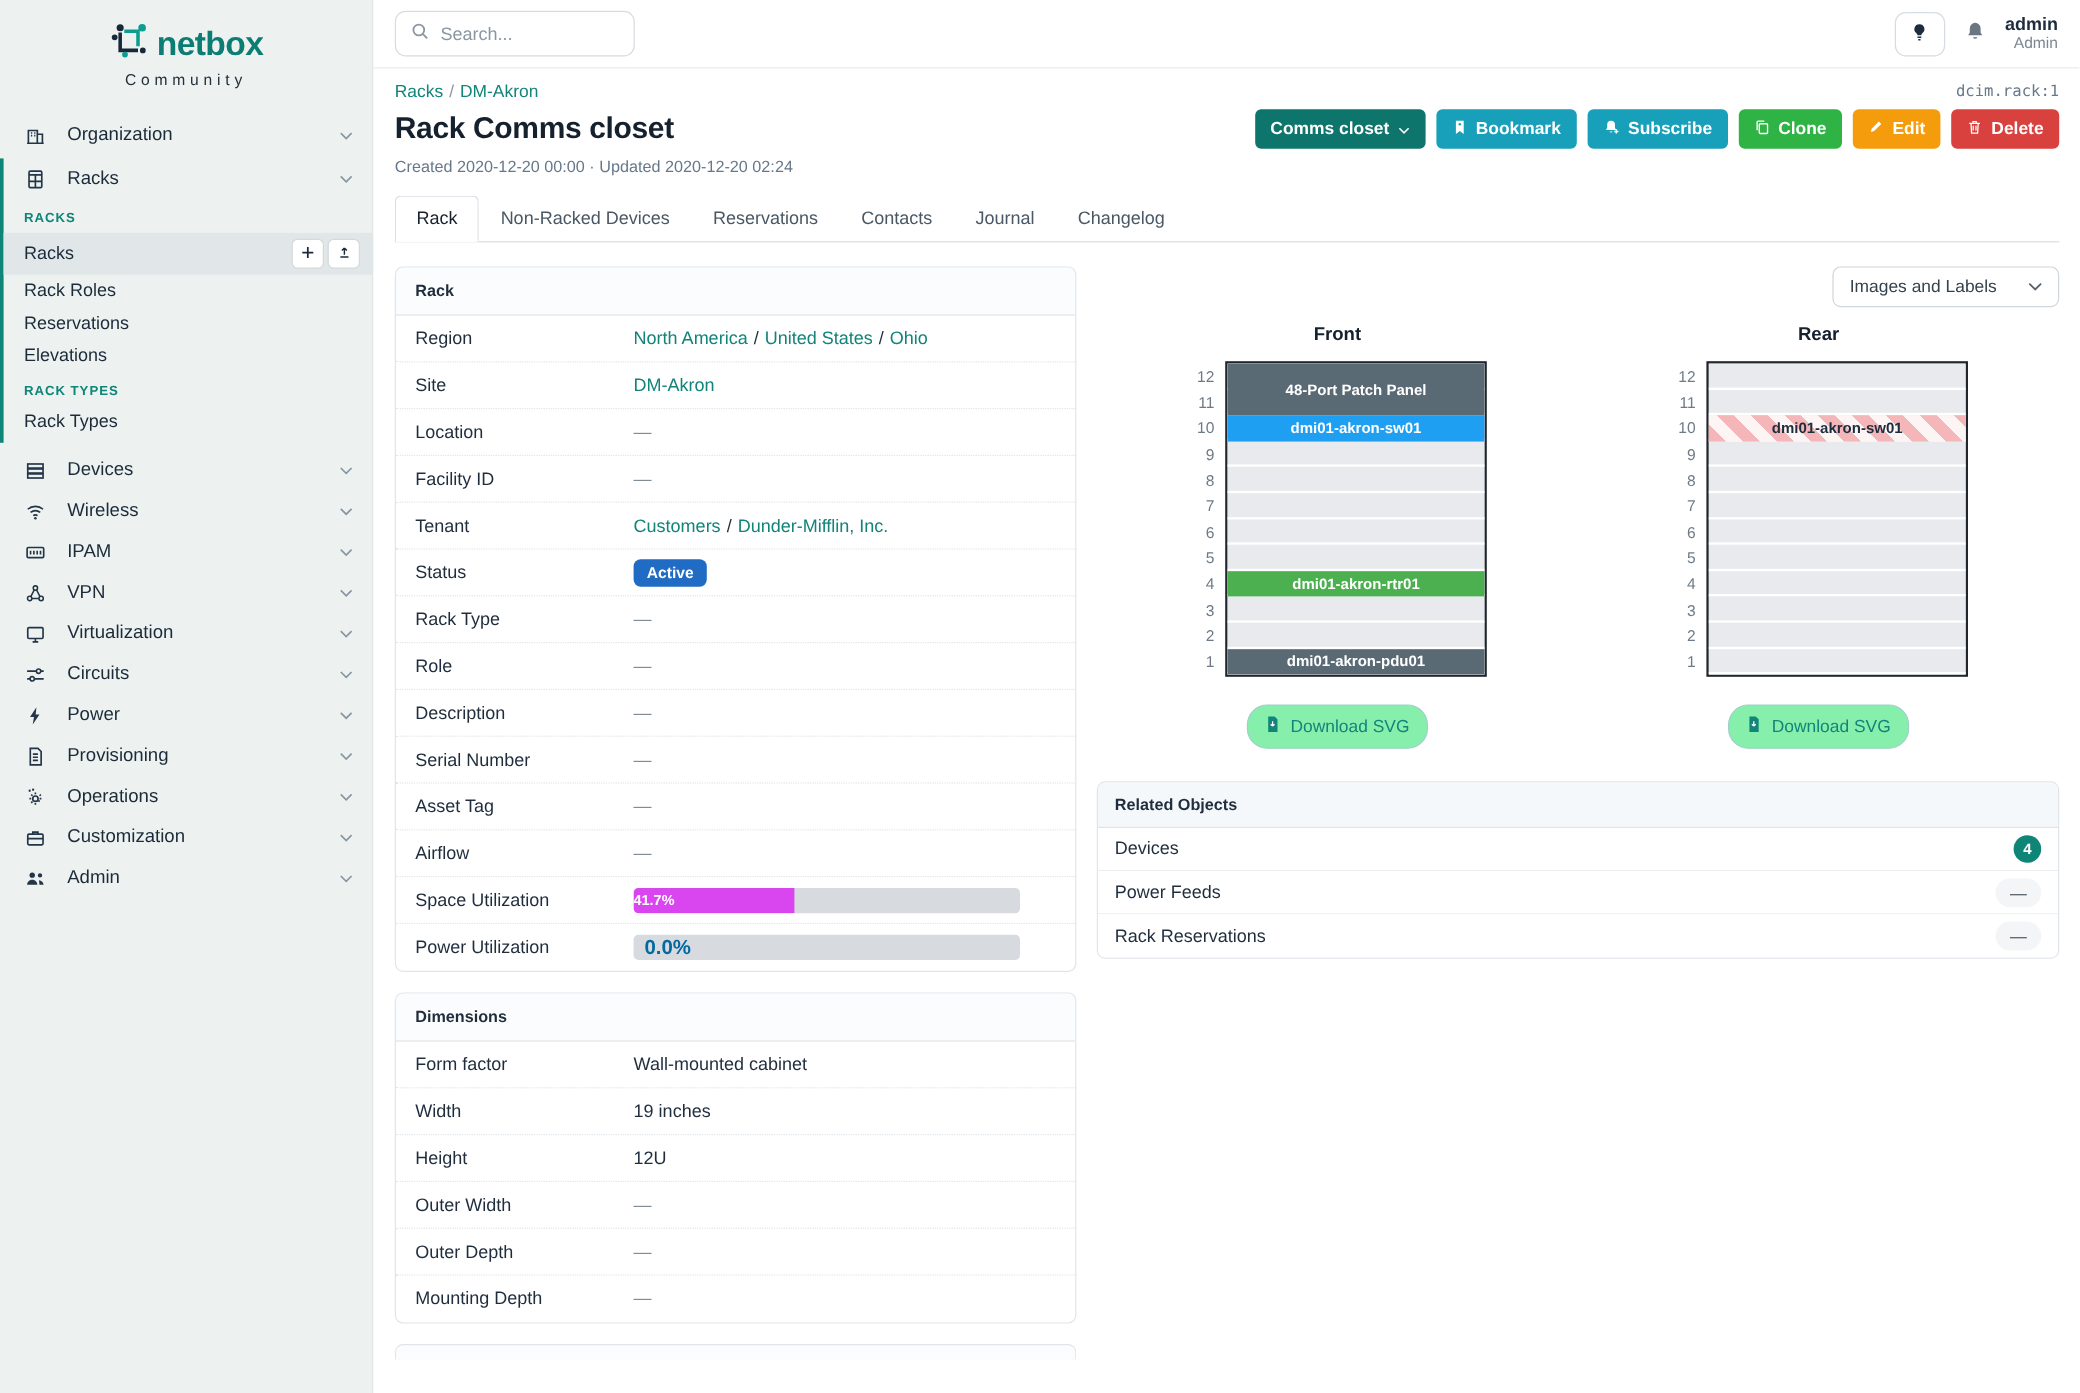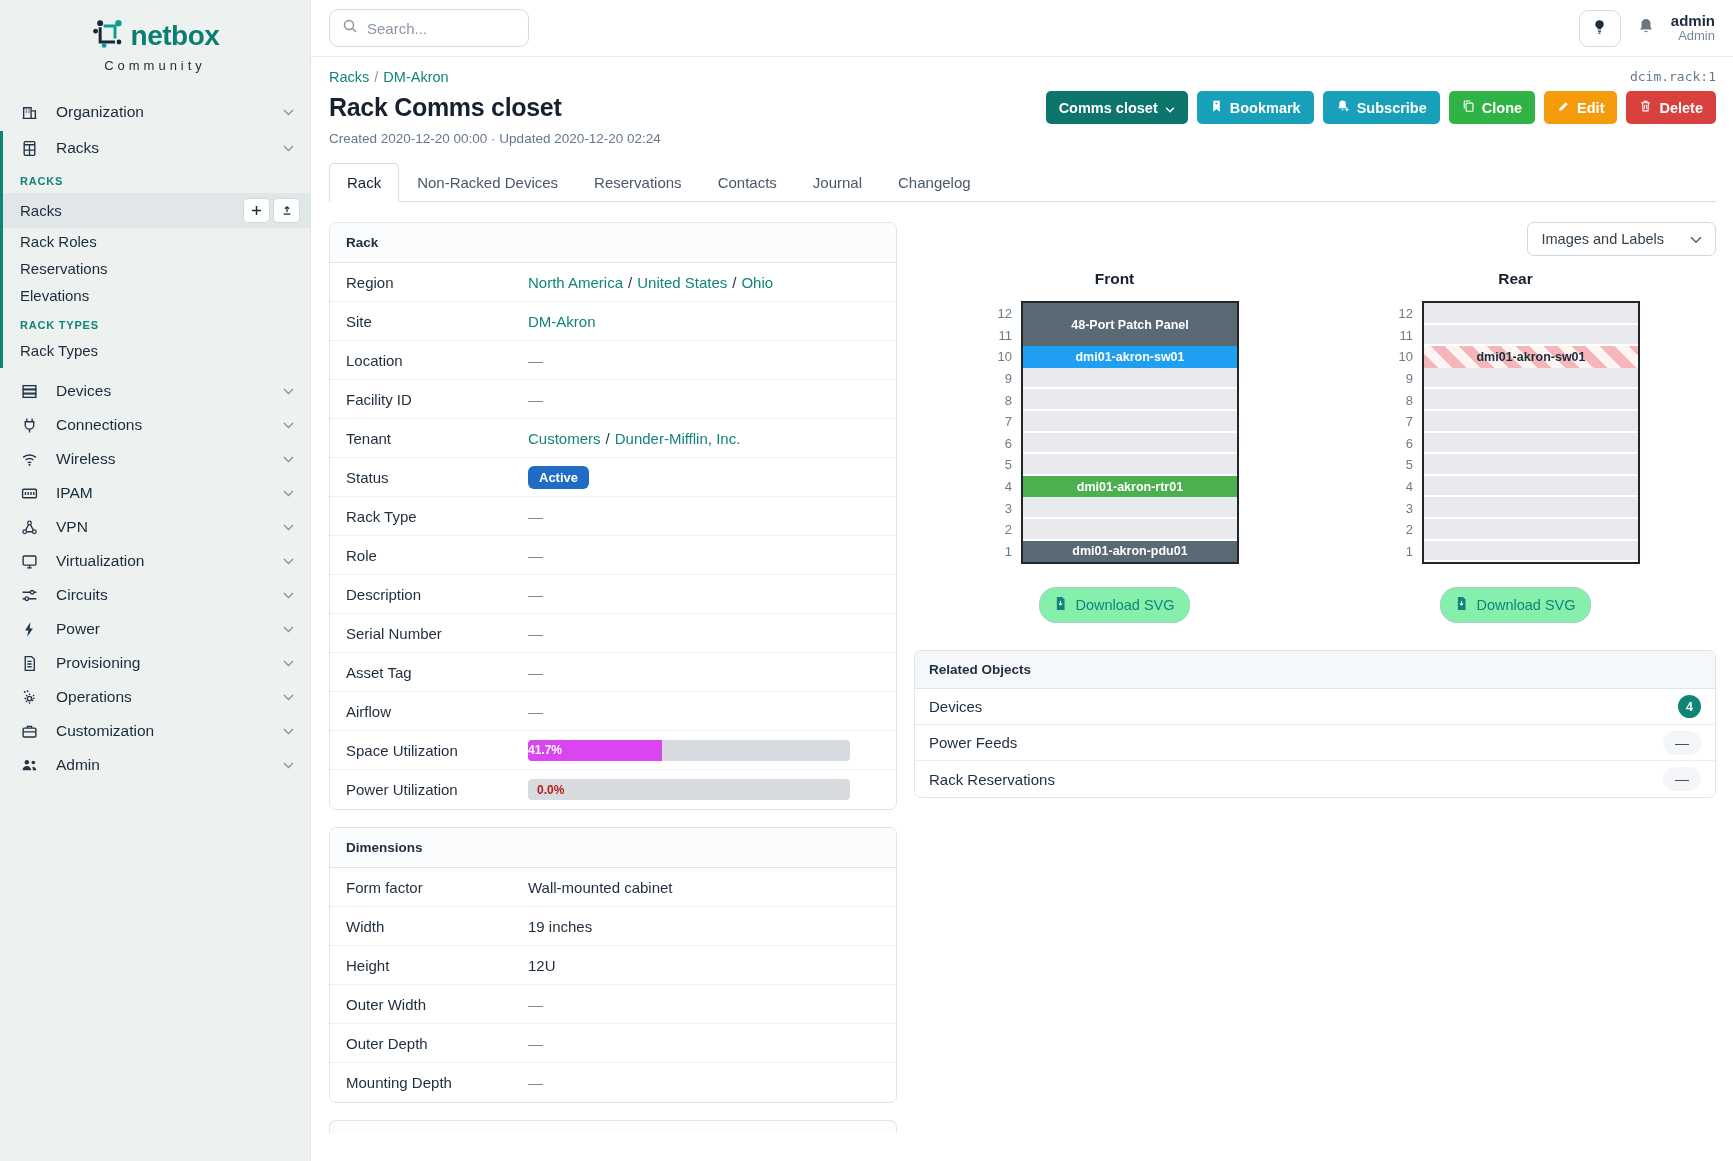--- a/index.html
+++ b/index.html
@@ -68,21 +68,21 @@
   .panel-header { padding:12px 16px; font-size:13.5px; font-weight:bold; color:#1f2d3d; border-bottom:1px solid #e0e5ea; background:#fbfcfd; }
   .frow { display:flex; align-items:center; min-height:39px; padding:0 16px; border-bottom:1px dotted #dfe5ea; font-size:15px; }
   .frow:last-child { border-bottom:none; }
   .frow-label { width:182px; flex-shrink:0; color:#1f2d3d; }
   .frow-value { color:#1f2d3d; display:flex; align-items:center; gap:5px; flex:1; }
   .frow-value a { color:#128479; text-decoration:none; cursor:pointer; }
   .dash { color:#808d99; }
   .badge-status { background:#206bc4; color:#fff; font-size:13px; font-weight:bold; padding:4px 11px; border-radius:6px; }
   .progress { width:322px; height:21px; background:#d7dbdf; border-radius:4px; overflow:hidden; display:flex; }
   .progress-fill { background:#d946ef; height:100%; display:flex; align-items:center; justify-content:flex-start; color:#fff; font-size:12px; font-weight:bold; }
-  .progress-zero-label { color:#b91c1c; font-size:12px; font-weight:bold; padding-left:9px; align-self:center; }
+  .progress-zero-label { color:#0369a1; font-size:17px; font-weight:bold; padding-left:9px; align-self:center; }
   .panel-stub { margin-top:17px; border:1px solid #e0e5ea; border-bottom:none; border-radius:7px 7px 0 0; height:13px; background:#fbfcfd; }
 
   
   .display-controls { display:flex; justify-content:flex-end; }
   .select-btn { display:flex; align-items:center; gap:26px; border:1px solid #cfd6dc; border-radius:7px; padding:8px 13px; font-size:14.5px; color:#33424d; background:#fff; cursor:pointer; }
   .elevations { display:flex; justify-content:space-around; margin-top:14px; }
   .elevation-col { display:flex; flex-direction:column; align-items:center; }
   .elev-title { font-size:15.5px; font-weight:bold; color:#16212e; margin-bottom:13px; }
   .rack-wrap { display:flex; }
   .unit-col { display:flex; flex-direction:column; margin-right:9px; padding-top:2px; }
@@ -192,33 +192,20 @@
 
       <div class="nav-item">
         <span class="nicon">
           <svg width="17" height="17" viewBox="0 0 16 16" fill="none" stroke="currentColor" stroke-width="1.3">
             <rect x="2" y="2.5" width="12" height="3.2"></rect>
               <rect x="2" y="6.4" width="12" height="3.2"></rect>
               <rect x="2" y="10.3" width="12" height="3.2"></rect>
           </svg>
         </span>
         <span>Devices</span>
-        <span class="chev">
-            <svg width="11" height="7" viewBox="0 0 11 7">
-              <path d="M1 1l4.5 4.5L10 1" fill="none" stroke="currentColor" stroke-width="1.4"></path>
-            </svg>
-          </span>
-      </div>
-      <div class="nav-item">
-        <span class="nicon">
-          <svg width="17" height="17" viewBox="0 0 16 16" fill="none" stroke="currentColor" stroke-width="1.3">
-            <path d="M5.5 1.5v3M10.5 1.5v3M4 4.5h8v3a4 4 0 0 1-8 0zM8 11.5v3"></path>
-          </svg>
-        </span>
-        <span>Connections</span>
         <span class="chev">
             <svg width="11" height="7" viewBox="0 0 11 7">
               <path d="M1 1l4.5 4.5L10 1" fill="none" stroke="currentColor" stroke-width="1.4"></path>
             </svg>
           </span>
       </div>
       <div class="nav-item">
         <span class="nicon">
           <svg width="17" height="17" viewBox="0 0 16 16" fill="none" stroke="currentColor" stroke-width="1.3">
             <path d="M2 6a9 9 0 0 1 12 0M4.2 8.5a6.2 6.2 0 0 1 7.6 0M6.3 11a3.2 3.2 0 0 1 3.4 0"></path>

